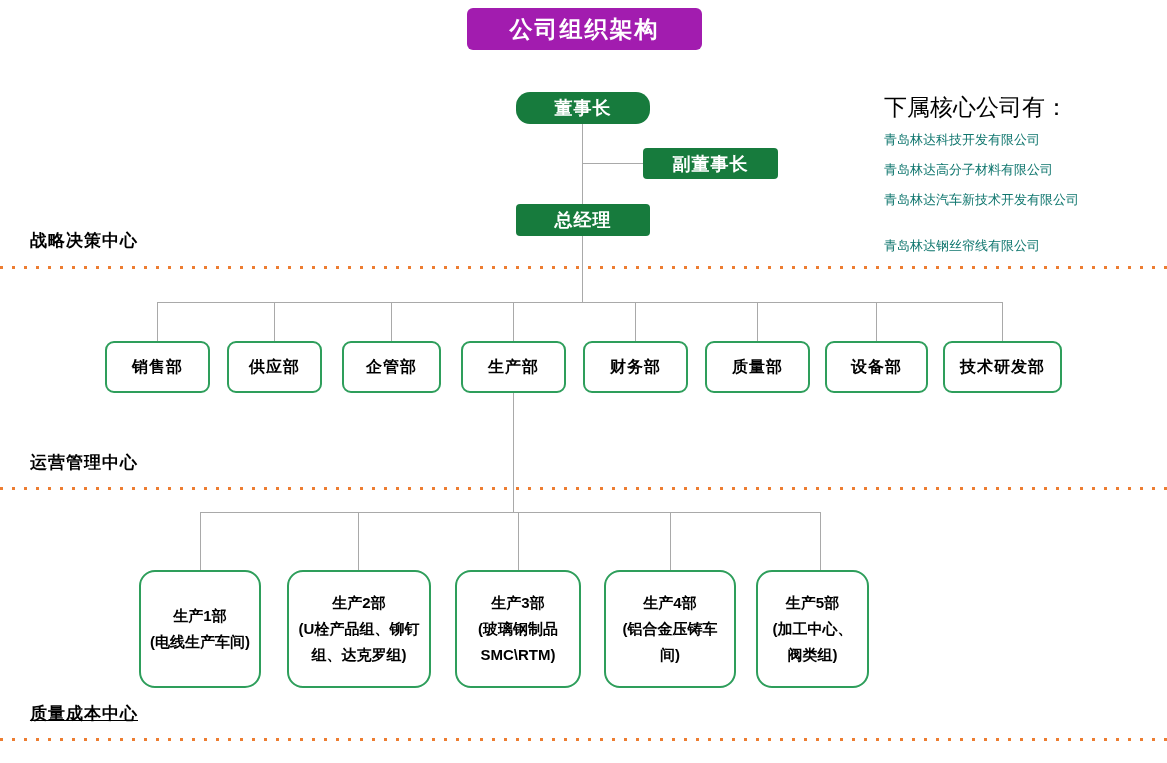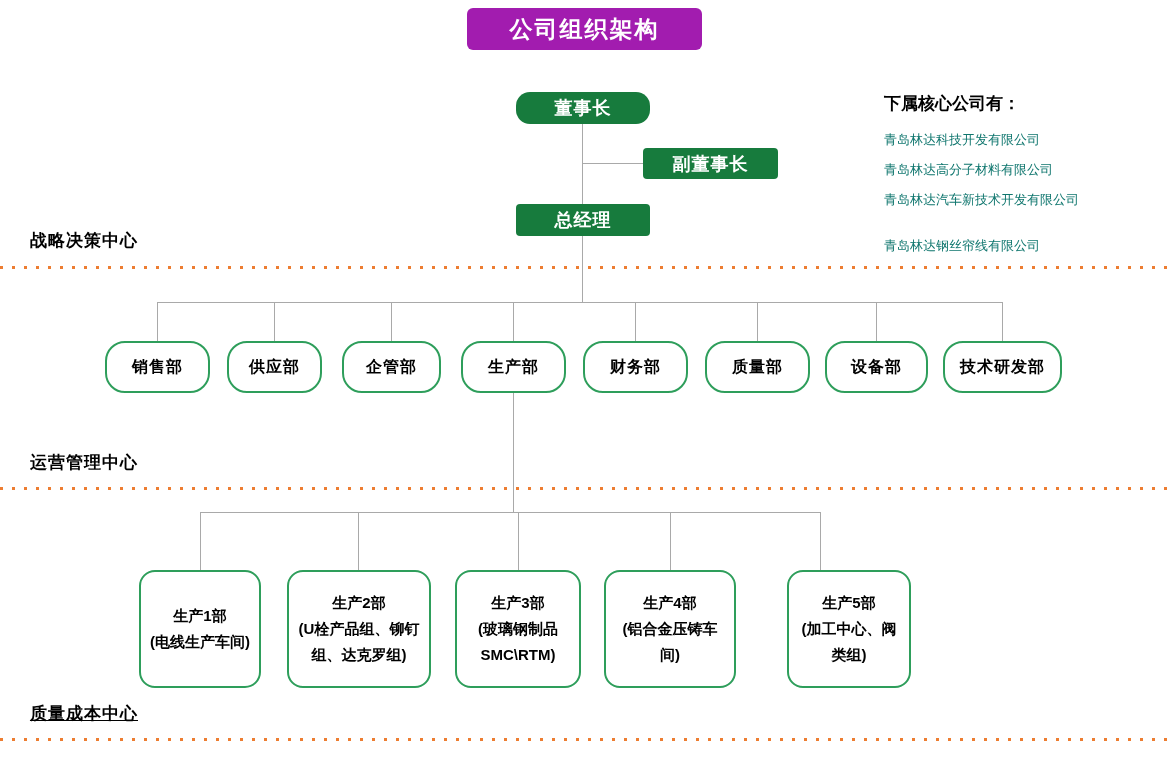--- a/index.html
+++ b/index.html
@@ -65,21 +65,21 @@
     font-weight: bold;
     letter-spacing: 1px;
   }
 
   
   .dept {
     position: absolute;
     top: 341px; height: 52px;
     background: #ffffff;
     border: 2px solid #2E9E5B;
-    border-radius: 20px;
+    border-radius: 9px;
     display: flex; align-items: center; justify-content: center;
     color: #000000;
     font-size: 16px;
     font-weight: bold;
     letter-spacing: 1px;
   }
 
   
   .prod {
     position: absolute;
@@ -94,22 +94,22 @@
     text-align: center;
     line-height: 1.75;
     padding: 4px 8px;
   }
 
   
   .subs-header {
     position: absolute;
     left: 884px; top: 92px;
     color: #000000;
-    font-size: 17px;
-    font-weight: bold;
+    font-size: 23px;
+    font-weight: normal;
   }
   .subs-item {
     position: absolute;
     left: 884px;
     color: #0f766e;
     font-size: 13px;
     font-weight: normal;
   }
 </style>
 </head>
@@ -165,21 +165,21 @@
     <div>(U栓产品组、铆钉组、达克罗组)</div>
   </div>
   <div class="prod" style="left:455px; width:126px;">
     <div>生产3部</div>
     <div>(玻璃钢制品SMC\RTM)</div>
   </div>
   <div class="prod" style="left:604px; width:132px;">
     <div>生产4部</div>
     <div>(铝合金压铸车间)</div>
   </div>
-  <div class="prod" style="left:787px; width:124px;">
+  <div class="prod" style="left:756px; width:113px;">
     <div>生产5部</div>
     <div>(加工中心、阀类组)</div>
   </div>
 
   <div class="section-label" style="top:229px;">战略决策中心</div>
   <div class="dotline" style="top:266px;"></div>
 
   <div class="section-label" style="top:451px;">运营管理中心</div>
   <div class="dotline" style="top:487px;"></div>
 

